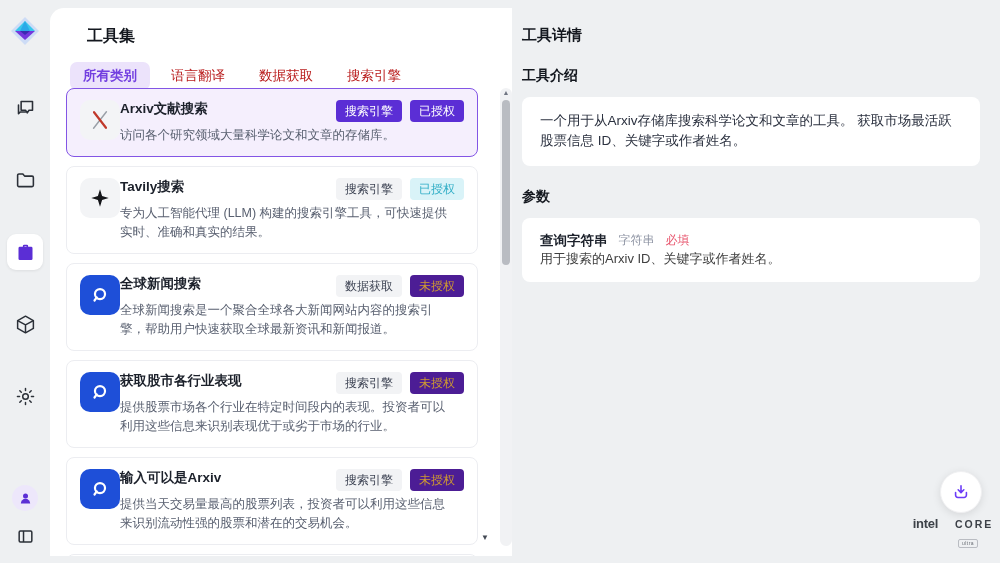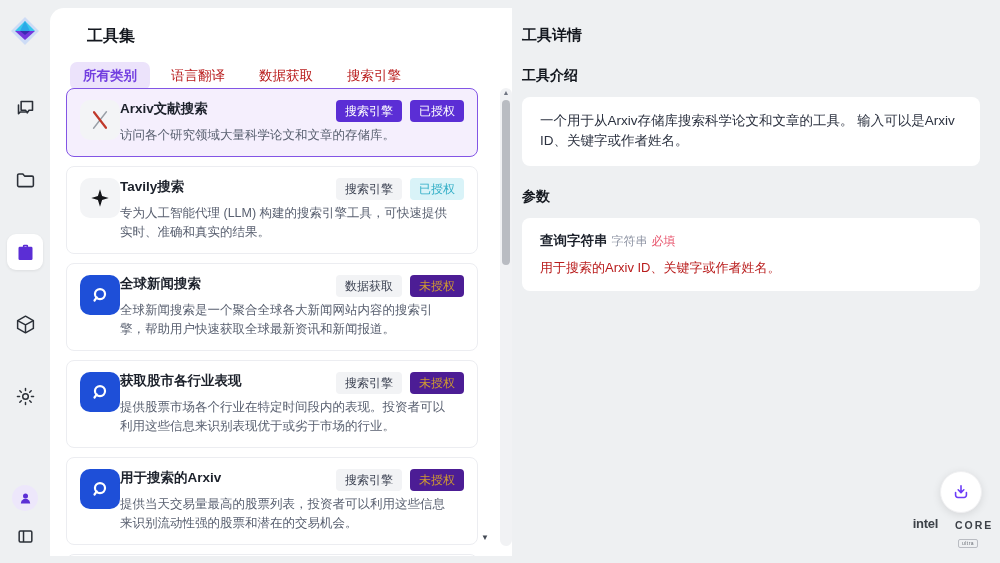--- a/index.html
+++ b/index.html
@@ -43,29 +43,29 @@
   .scrollbar { position:absolute; right:0; top:80px; bottom:10px; width:12px; background:#f1f2f4; border-radius:6px; }
   .scroll-up { position:absolute; top:1px; left:0; width:12px; text-align:center; font-size:7px; color:#707683; }
   .scroll-thumb { position:absolute; top:12px; left:2px; width:8px; height:165px; background:#b9bcc2; border-radius:4px; cursor:grab; }
   .scroll-hint { position:absolute; left:431px; bottom:14px; font-size:8px; color:#444a55; }
   
   .detail { position:absolute; left:512px; top:8px; right:0; bottom:7px; padding:12px 20px 0 10px; }
   .detail h1 { font-size:15px; font-weight:700; color:#14181f; margin:6px 0 0 0; }
   .detail h2 { font-size:14px; font-weight:700; color:#14181f; margin:22px 0 0 0; }
   .detail-box { background:#ffffff; border-radius:8px; margin-top:12px; padding:14px 18px; }
   .intro-text { font-size:13.5px; color:#2c3240; line-height:1.5; }
-  .param-line { display:flex; align-items:flex-end; gap:4px; }
+  .param-line { display:flex; align-items:center; gap:11px; }
   .param-name { font-size:13.5px; font-weight:700; color:#1c212b; }
   .param-type { font-size:12px; color:#8a90a0; }
   .param-required { font-size:12px; color:#e8566e; }
-  .param-desc { margin-top:9px; font-size:13px; color:#b91c1c; }
+  .param-desc { margin-top:0; font-size:13px; color:#404040; }
   
   .fab { position:absolute; right:18px; bottom:50px; width:42px; height:42px; border-radius:50%; background:#ffffff; box-shadow:0 2px 8px rgba(0,0,0,.10); border:1px solid #f0f0f2; display:flex; align-items:center; justify-content:center; cursor:pointer; }
   .brand { position:absolute; right:14px; bottom:14px; width:66px; text-align:center; color:#3c4148; }
-  .brand-row { display:flex; align-items:flex-end; justify-content:center; gap:8px; }
+  .brand-row { display:flex; align-items:center; justify-content:center; gap:8px; }
   .brand-intel { font-size:13px; font-weight:700; letter-spacing:-.3px; }
   .brand-core { font-size:10.5px; font-weight:600; letter-spacing:2px;margin-left:9px; }
   .brand-badge { display:inline-block; margin:1px 0 0 30px; font-size:5px; letter-spacing:.5px; color:#6a6f76; border:1px solid #b9bcc2; border-radius:2px; padding:0 3px; line-height:7px; }
   svg { display:block; }
 </style>
 </head>
 <body>
 
 <div class="rail">
   <div class="rail-logo">
@@ -226,21 +226,21 @@
 
     <div class="card">
       <div class="icon-tile blue">
         <svg width="22" height="22" viewBox="0 0 24 24" fill="none">
           <circle cx="12" cy="11" r="5.5" stroke="#ffffff" stroke-width="2.4"></circle>
           <path d="M8.5 14.5 6 18" stroke="#ffffff" stroke-width="2.4" stroke-linecap="round"></path>
         </svg>
       </div>
       <div class="card-content">
         <div class="card-head">
-          <div class="card-title">用于搜索的Arxiv</div>
+          <div class="card-title">输入可以是Arxiv</div>
           <div class="badges">
             <span class="badge gray">搜索引擎</span>
             <span class="badge amber">未授权</span>
           </div>
         </div>
         <div class="card-desc">提供当天交易量最高的股票列表，投资者可以利用这些信息来识别流动性强的股票和潜在的交易机会。</div>
       </div>
     </div>
 
     <div class="card">
@@ -255,21 +255,21 @@
     <div class="scroll-thumb"></div>
   </div>
   <div class="scroll-hint">▼</div>
 </div>
 
 <div class="detail">
   <h1>工具详情</h1>
 
   <h2>工具介绍</h2>
   <div class="detail-box">
-    <div class="intro-text">一个用于从Arxiv存储库搜索科学论文和文章的工具。 输入可以是Arxiv ID、关键字或作者姓名。</div>
+    <div class="intro-text">一个用于从Arxiv存储库搜索科学论文和文章的工具。 获取市场最活跃股票信息 ID、关键字或作者姓名。</div>
   </div>
 
   <h2>参数</h2>
   <div class="detail-box">
     <div class="param-line">
       <span class="param-name">查询字符串</span>
       <span class="param-type">字符串</span>
       <span class="param-required">必填</span>
     </div>
     <div class="param-desc">用于搜索的Arxiv ID、关键字或作者姓名。</div>

